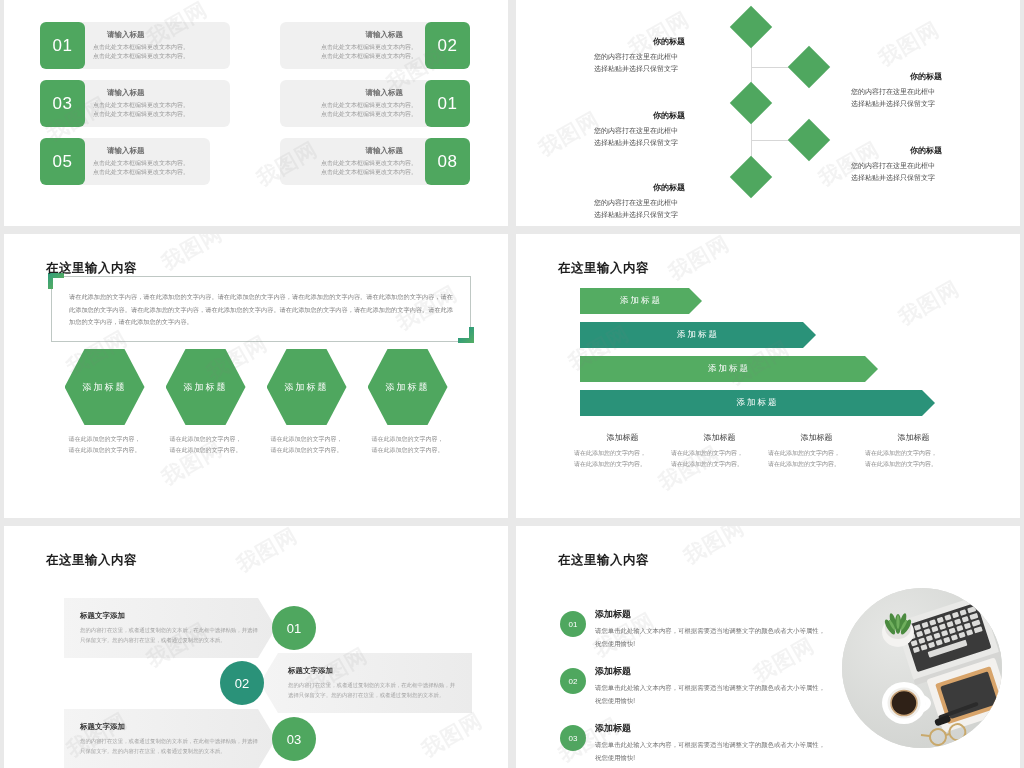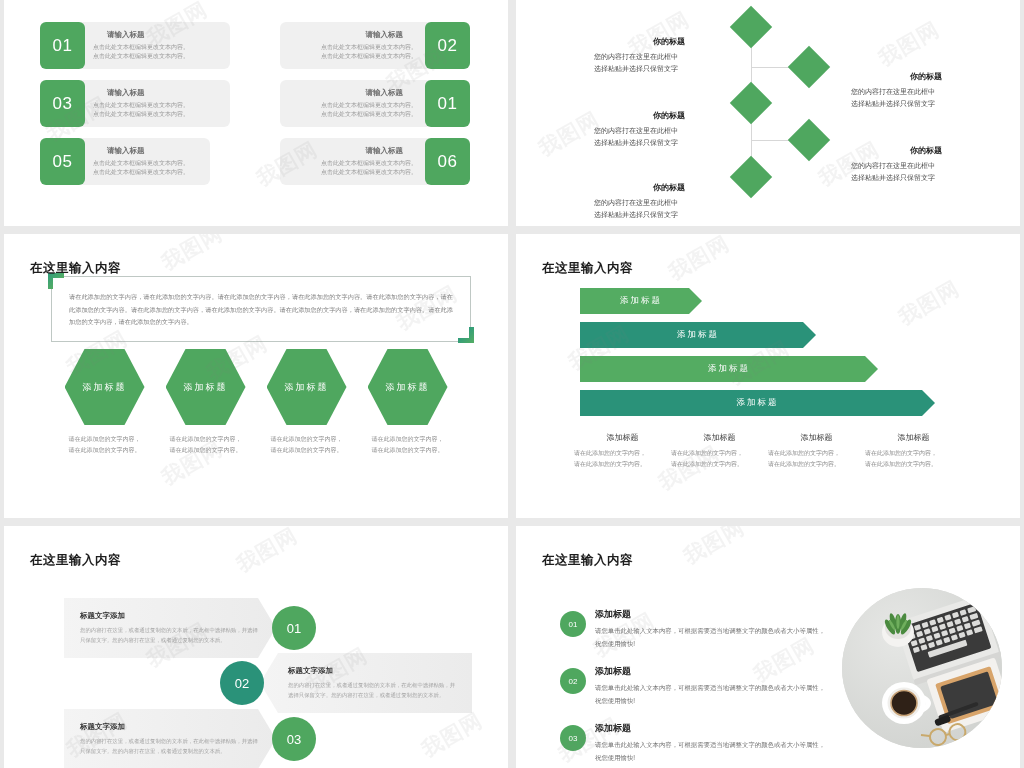--- a/index.html
+++ b/index.html
@@ -80,21 +80,21 @@
   .s2 .vline{position:absolute;width:1px;background:#d7d7d7;z-index:1;}
   .s2 .hline{position:absolute;height:1px;background:#d7d7d7;z-index:1;}
   .s2 .blk{position:absolute;width:150px;}
   .s2 .blk .bt{font-size:8px;font-weight:bold;color:#1c1c1c;margin-bottom:4px;}
   .s2 .blk .bd{font-size:7px;color:#4b4b4b;line-height:1.7;}
   .s2 .blk.lft{text-align:left;margin-top:27px;}
   .s2 .blk.lft .bt{text-align:center;}
   
   .ttl{
     position:absolute;
-    left:26px;top:26px;
+    left:42px;top:26px;
     font-size:12.5px;
     font-weight:bold;
     color:#1d1d1d;
     letter-spacing:.5px;
     z-index:4;
   }
   
   .s3 .framebox{
     position:absolute;
     left:47px;top:42px;width:420px;height:66px;
@@ -218,21 +218,21 @@
 
     <div class="card left" style="left:36px;top:138px;width:170px">
       <div class="numbox">05</div>
       <div class="txtbox">
         <div class="t">请输入标题</div>
         <div class="d">点击此处文本框编辑更改文本内容。</div>
         <div class="d">点击此处文本框编辑更改文本内容。</div>
       </div>
     </div>
     <div class="card right" style="left:276px;top:138px;width:190px;flex-direction:row-reverse">
-      <div class="numbox">06</div>
+      <div class="numbox">08</div>
       <div class="txtbox">
         <div class="t">请输入标题</div>
         <div class="d">点击此处文本框编辑更改文本内容。</div>
         <div class="d">点击此处文本框编辑更改文本内容。</div>
       </div>
     </div>
   </div>
 
   <div class="slide s2">
     <div class="wm">

